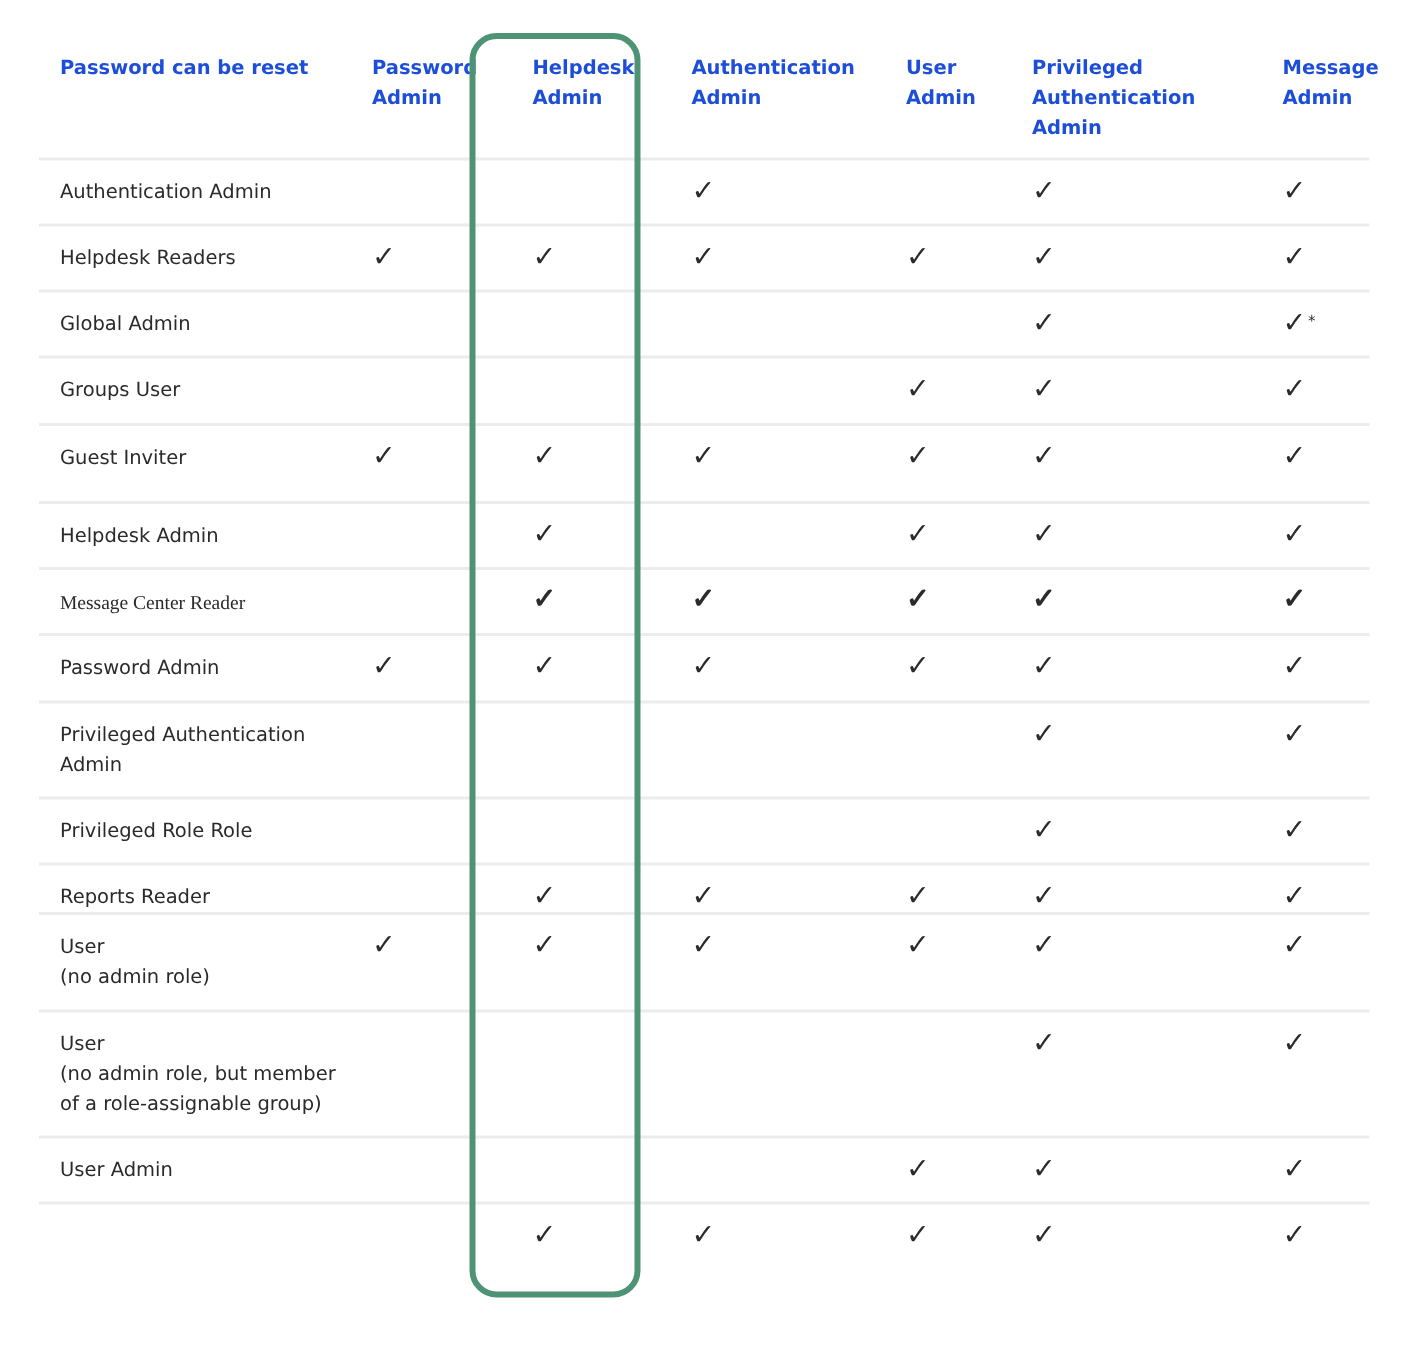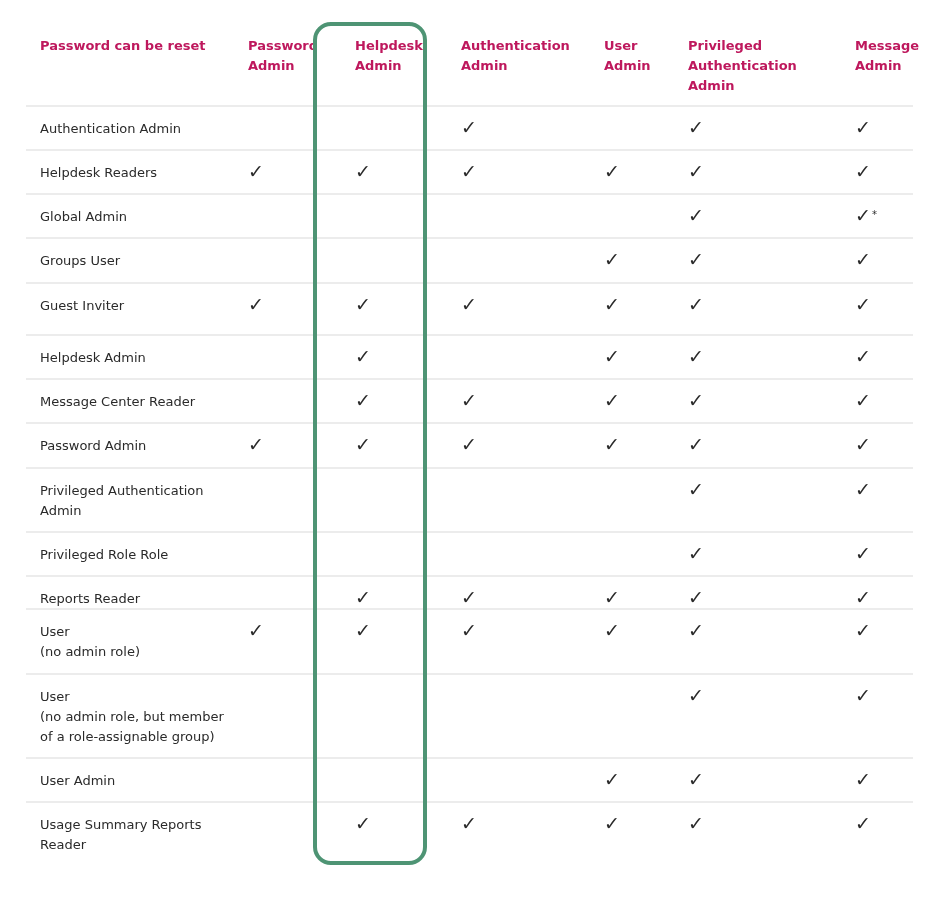--- a/index.html
+++ b/index.html
@@ -1,20 +1,20 @@
 <!DOCTYPE html>
 <html><head>
 <meta charset="utf-8">
 <style>
   html, body { margin: 0; padding: 0; background: #ffffff; }
   body { width: 936px; height: 897px; position: relative; overflow: hidden;
          font-family: "DejaVu Sans", "Liberation Sans", sans-serif; color: #1b1b1b; }
   .table { position: absolute; left: 26px; top: 0; width: 887px; }
   .hdr { position: relative; height: 107px; border-bottom: 2px solid #ececec; box-sizing: border-box; }
-  .hcell { position: absolute; top: 36px; font-size: 13px; font-weight: bold; line-height: 20px; color: #be185d; }
+  .hcell { position: absolute; top: 36px; font-size: 13px; font-weight: bold; line-height: 20px; color: #1d4ed8; }
   .row { position: relative; border-bottom: 2px solid #ececec; box-sizing: border-box; }
   .rlabel { position: absolute; left: 14px; top: 12px; font-size: 13px; line-height: 20px; color: #2a2a2a; white-space: pre-line; }
   .chk { position: absolute; top: 9px; font-size: 19px; line-height: 22px; color: #2b2b2b; font-weight: bold; }
   .chk .star { font-size: 10px; vertical-align: top; font-weight: normal; margin-left: 1px; }
   .highlight { position: absolute; left: 313px; top: 22px; width: 114px; height: 843px;
                border: 4px solid #4e9474; border-radius: 18px; box-sizing: border-box; pointer-events: none; }
 </style>
 </head>
 <body>
 
@@ -71,21 +71,21 @@
         <div class="chk" style="left: 662px;">✓</div>
         <div class="chk" style="left: 829px;">✓</div>
       </div>
       <div class="row" style="height: 44px;">
         <div class="rlabel">Helpdesk Admin</div>
         <div class="chk" style="left: 329px;">✓</div>
         <div class="chk" style="left: 578px;">✓</div>
         <div class="chk" style="left: 662px;">✓</div>
         <div class="chk" style="left: 829px;">✓</div>
       </div>
-      <div class="row" style="height: 44px;">
+      <div class="row" style="height: 44px; font-family: Liberation Serif, serif;">
         <div class="rlabel">Message Center Reader</div>
         <div class="chk" style="left: 329px;">✓</div>
         <div class="chk" style="left: 435px;">✓</div>
         <div class="chk" style="left: 578px;">✓</div>
         <div class="chk" style="left: 662px;">✓</div>
         <div class="chk" style="left: 829px;">✓</div>
       </div>
       <div class="row" style="height: 45px;">
         <div class="rlabel">Password Admin</div>
         <div class="chk" style="left: 222px;">✓</div>
@@ -131,22 +131,20 @@
         <div class="chk" style="left: 662px;">✓</div>
         <div class="chk" style="left: 829px;">✓</div>
       </div>
       <div class="row" style="height: 44px;">
         <div class="rlabel">User Admin</div>
         <div class="chk" style="left: 578px;">✓</div>
         <div class="chk" style="left: 662px;">✓</div>
         <div class="chk" style="left: 829px;">✓</div>
       </div>
       <div class="row" style="height: 60px; border-bottom: none;">
-        <div class="rlabel">Usage Summary Reports
-Reader</div>
         <div class="chk" style="left: 329px;">✓</div>
         <div class="chk" style="left: 435px;">✓</div>
         <div class="chk" style="left: 578px;">✓</div>
         <div class="chk" style="left: 662px;">✓</div>
         <div class="chk" style="left: 829px;">✓</div>
       </div>
     </div>
 </div>
 
 <div class="highlight" style="border-color: rgb(78, 148, 116);"></div>

